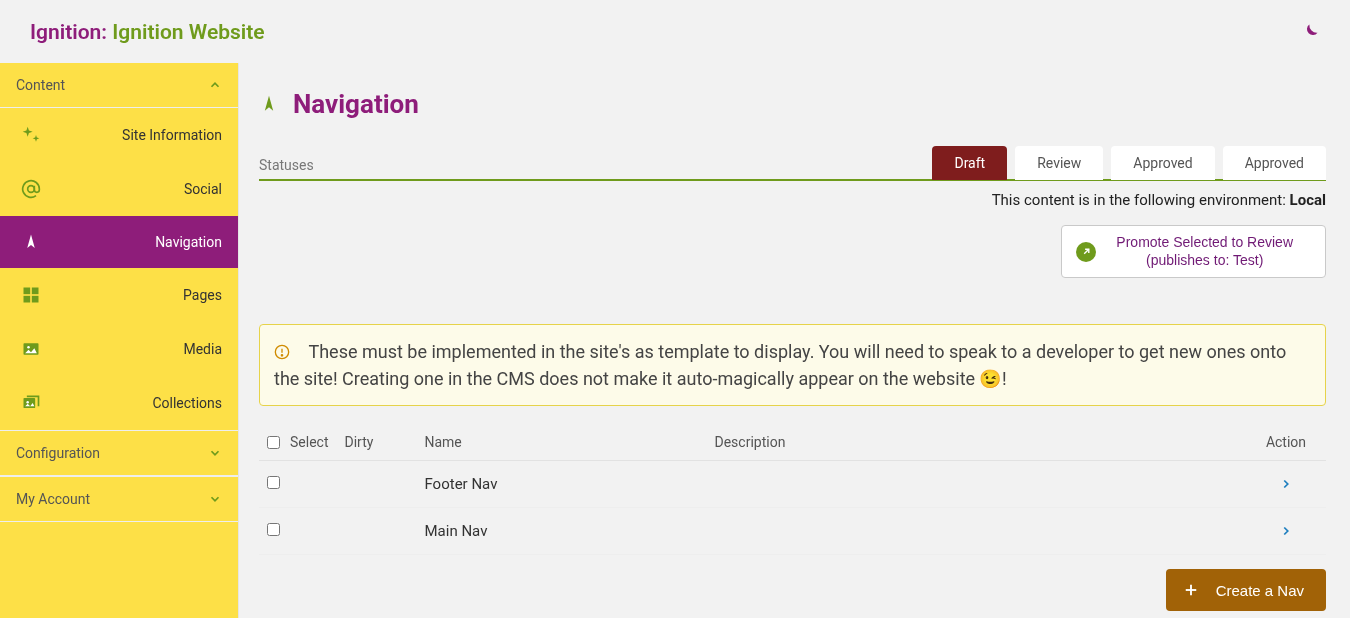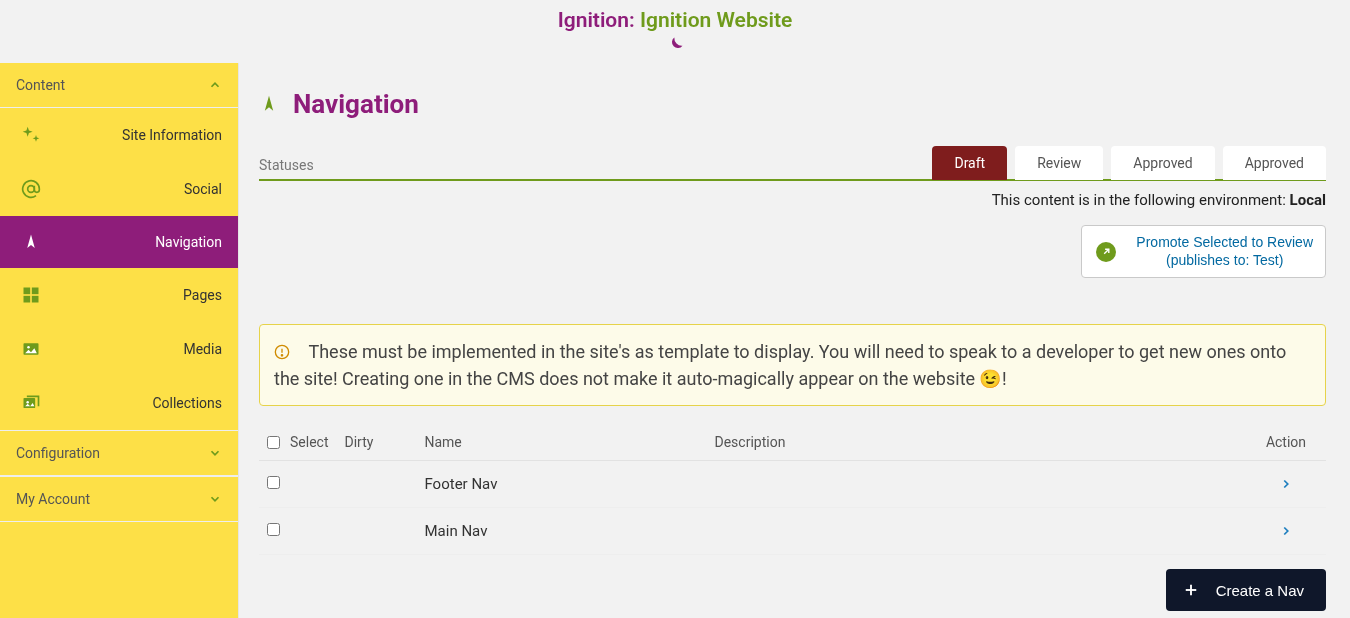--- a/index.html
+++ b/index.html
@@ -1,19 +1,19 @@
 <!DOCTYPE html>
 <html><head>
 <meta charset="utf-8">
 <style>
   * { box-sizing: border-box; margin: 0; padding: 0; }
   body { font-family: -apple-system, BlinkMacSystemFont, "Segoe UI", Roboto, sans-serif; background: #f2f2f2; color: #333; font-size: 14px; width: 1350px; height: 618px; overflow: hidden; }
 
   
-  .header { height: 63px; display: flex; align-items: center; justify-content: space-between; padding: 8px 30px; background: #f2f2f2; flex-direction: column; }
+  .header { height: 63px; display: flex; align-items: center; justify-content: space-between; padding: 8px 30px; background: #f2f2f2; }
   .brand { font-size: 21px; font-weight: 600; }
   .brand-prefix { color: #8e1d7a; }
   .brand-suffix { color: #6f9b1c; }
   .header-right { display: flex; align-items: center; }
   .theme-icon { color: #8e1d7a; }
 
   
   .layout { display: flex; height: 555px; }
 
   
@@ -35,40 +35,40 @@
   .statuses-row { display: flex; align-items: flex-end; justify-content: space-between; border-bottom: 2px solid #6f9b1c; }
   .statuses-label { color: #777; padding-bottom: 6px; }
   .status-tabs { display: flex; gap: 8px; position: relative; top: 1px; }
   .status-tab { padding: 9px 22px; background: #fff; color: #555; border-radius: 4px 4px 0 0; cursor: pointer; font-size: 14px; }
   .status-tab.active { background: #7f1d1d; color: #fff; }
 
   .env-row { text-align: right; margin-top: 10px; font-size: 15px; color: #222; }
   .env-row strong { font-weight: 700; }
 
   .promote-row { display: flex; justify-content: flex-end; margin-top: 16px; }
-  .promote-btn { display: flex; align-items: center; gap: 20px; border: 1px solid #c9c9c9; border-radius: 4px; padding: 8px 12px 8px 14px; color: #0369a1; background: #fff; cursor: pointer; font-size: 14px; }
+  .promote-btn { display: flex; align-items: center; gap: 20px; border: 1px solid #c9c9c9; border-radius: 4px; padding: 8px 32px 8px 14px; color: #701a75; background: #fff; cursor: pointer; font-size: 14px; }
   .promote-btn .round-icon { width: 20px; height: 20px; border-radius: 50%; background: #6f9b1c; color: #fff; display: flex; align-items: center; justify-content: center; }
   .promote-text { text-align: center; line-height: 1.25; }
 
   .alert { margin-top: 46px; border: 1px solid #e6d34a; background: #fdfbe9; border-radius: 4px; padding: 14px 14px; color: #444; font-size: 18px; line-height: 1.4; }
   .alert .alert-icon { color: #d08b00; margin-right: 14px; vertical-align: middle; }
 
   .table { width: 100%; margin-top: 18px; border-collapse: collapse; }
   .table th { text-align: left; font-weight: 400; color: #555; padding: 10px 8px; border-bottom: 1px solid #e2e2e2; font-size: 14px; }
   .table td { padding: 14px 8px; border-bottom: 1px solid #eee; font-size: 15px; color: #333; }
   .table th.select-col { width: 70px; }
   .table th.dirty-col { width: 80px; }
   .table th.name-col { width: 290px; }
   .table th.desc-col { }
   .table th.action-col { width: 80px; text-align: center; }
   .row-chevron { color: #1f7fbf; display: flex; justify-content: center; cursor: pointer; }
   .select-head { display: flex; align-items: center; gap: 10px; }
 
   .create-row { display: flex; justify-content: flex-end; margin-top: 14px; }
-  .create-btn { display: flex; align-items: center; gap: 16px; background: #0f172a; color: #fff; border: none; border-radius: 4px; padding: 12px 22px 12px 16px; cursor: pointer; font-size: 15px; }
+  .create-btn { display: flex; align-items: center; gap: 16px; background: #a16207; color: #fff; border: none; border-radius: 4px; padding: 12px 22px 12px 16px; cursor: pointer; font-size: 15px; }
 
   svg { display: block; }
 </style>
 </head>
 <body>
 
 <div class="header">
   <div class="brand">
     <span class="brand-prefix">Ignition:</span>
     <span class="brand-suffix">Ignition Website</span>

